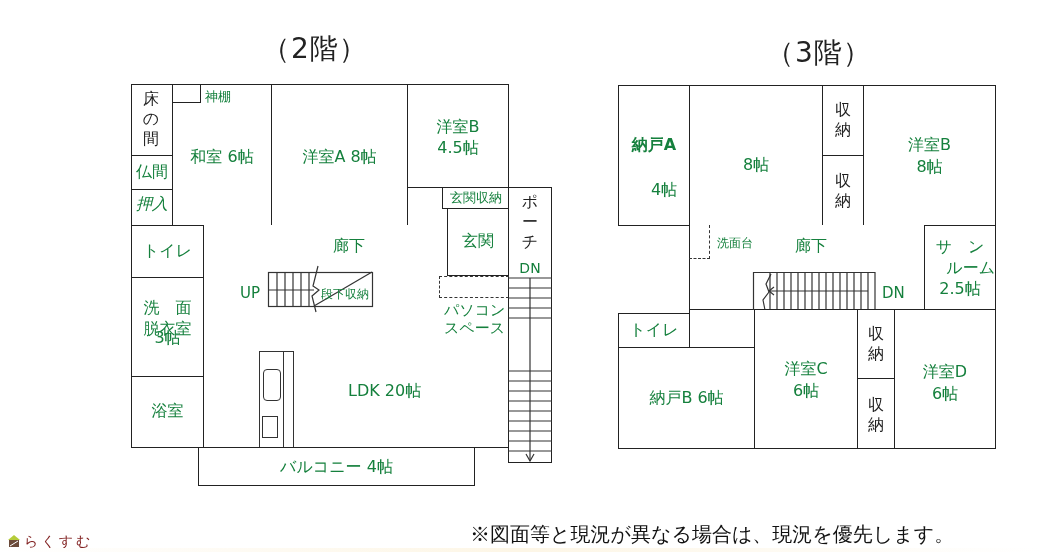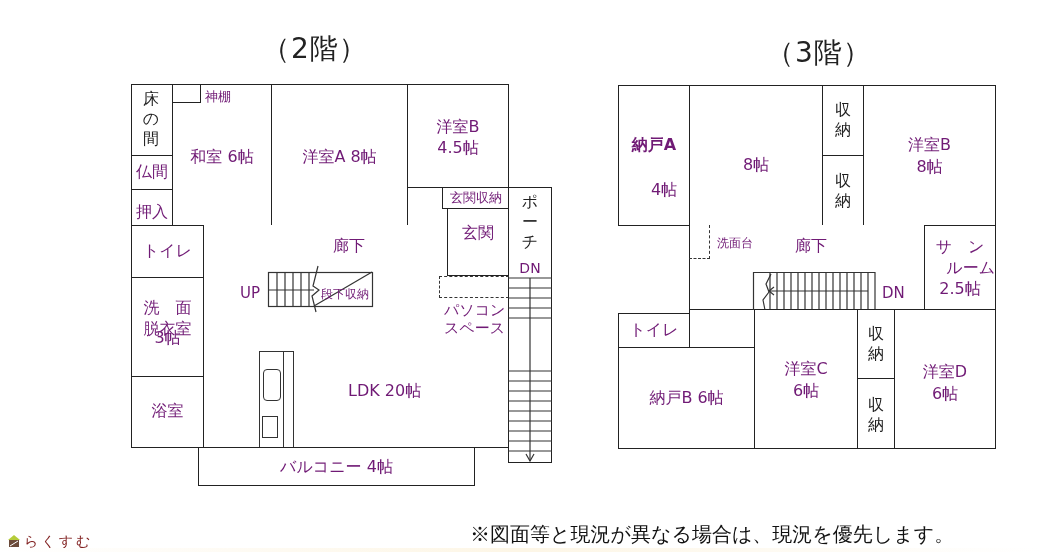--- a/index.html
+++ b/index.html
@@ -1,20 +1,20 @@
 <!DOCTYPE html>
 <html><head>
 <meta charset="utf-8">
 <style>
   html, body { margin:0; padding:0; }
   body { width:1040px; height:552px; position:relative; background:#ffffff; overflow:hidden;
          font-family:"DejaVu Sans","Liberation Sans",sans-serif; color:#1a1a1a; }
   .abs { position:absolute; box-sizing:border-box; }
   .room { position:absolute; box-sizing:border-box; border:1.5px solid #222; background:#fff; }
-  .lbl { position:absolute; font-size:16px; line-height:20px; text-align:center; white-space:nowrap; color:#701a75; }
+  .lbl { position:absolute; font-size:16px; line-height:20px; text-align:center; white-space:nowrap; color:#15803d; }
   .lbl.sm { font-size:13px; line-height:16px; }
   .vt { position:absolute; font-size:16px; line-height:20px; text-align:center; width:20px; color:#1f1f1f; }
   .title { position:absolute; font-size:28px; font-weight:normal; color:#222; letter-spacing:1px; }
   .dash { position:absolute; box-sizing:border-box; border:1.3px dashed #333; }
   .note { position:absolute; font-family:"DejaVu Serif","Liberation Serif",serif; font-size:20px; color:#111; white-space:nowrap; }
   .logo { position:absolute; left:8px; top:532px; font-size:14px; color:#7f1d1d; letter-spacing:3px; }
   svg { position:absolute; overflow:visible; }
   .bottom-bar { position:absolute; left:0; top:548px; width:1040px; height:4px; background:linear-gradient(90deg,#fff,#fdf6e6,#fff); }
 </style>
 </head>
@@ -24,21 +24,21 @@
 
 <div class="room" style="left:131px; top:84px; width:42px; height:72px;">
   <div class="vt" style="left:9px; top:4px;">床</div>
   <div class="vt" style="left:9px; top:24px;">の</div>
   <div class="vt" style="left:9px; top:44px;">間</div>
 </div>
 <div class="room" style="left:131px; top:155px; width:42px; height:35px;">
   <div class="lbl" style="left:1px; top:6px; width:38px;">仏間</div>
 </div>
 <div class="room" style="left:131px; top:189px; width:42px; height:37px;">
-  <div class="lbl" style="left:1px; top:12px; width:38px;">押入</div>
+  <div class="lbl" style="left:1px; top:4px; width:38px;font-style:italic;">押入</div>
 </div>
 
 <div class="room" style="left:172px; top:84px; width:100px; height:142px;">
   <div class="abs" style="left:-1px; top:-1px; width:29px; height:19px; border-right:1.3px solid #222; border-bottom:1.3px solid #222;"></div>
   <div class="lbl sm" style="left:32px; top:4px;">神棚</div>
   <div class="lbl" style="left:0; top:62px; width:98px;">和室  6帖</div>
 </div>
 <div class="room" style="left:271px; top:84px; width:137px; height:142px;">
   <div class="lbl" style="left:0; top:62px; width:135px;">洋室A  8帖</div>
 </div>
@@ -59,21 +59,21 @@
 <div class="room" style="left:131px; top:376px; width:73px; height:72px;">
   <div class="lbl" style="left:0; top:24px; width:71px;">浴室</div>
 </div>
 
 <div class="lbl" style="left:333px; top:236px;">廊下</div>
 
 <div class="room" style="left:442px; top:187px; width:68px; height:22px;">
   <div class="lbl sm" style="left:0; top:2px; width:66px;">玄関収納</div>
 </div>
 <div class="room" style="left:447px; top:208px; width:62px; height:68px;">
-  <div class="lbl" style="left:0; top:14px; width:60px;">玄関</div>
+  <div class="lbl" style="left:0; top:22px; width:60px;">玄関</div>
 </div>
 <div class="room" style="left:508px; top:187px; width:44px; height:276px;">
   <div class="vt" style="left:11px; top:4px;">ポ</div>
   <div class="vt" style="left:11px; top:24px;">ー</div>
   <div class="vt" style="left:11px; top:44px;">チ</div>
   <div class="lbl sm" style="left:0; top:72px; width:42px; font-size:14px;">DN</div>
 </div>
 <svg style="left:508px; top:187px;" width="44" height="276">
   <g stroke="#333" stroke-width="1.2" fill="none">
     <line x1="0" y1="91" x2="44" y2="91"></line>

